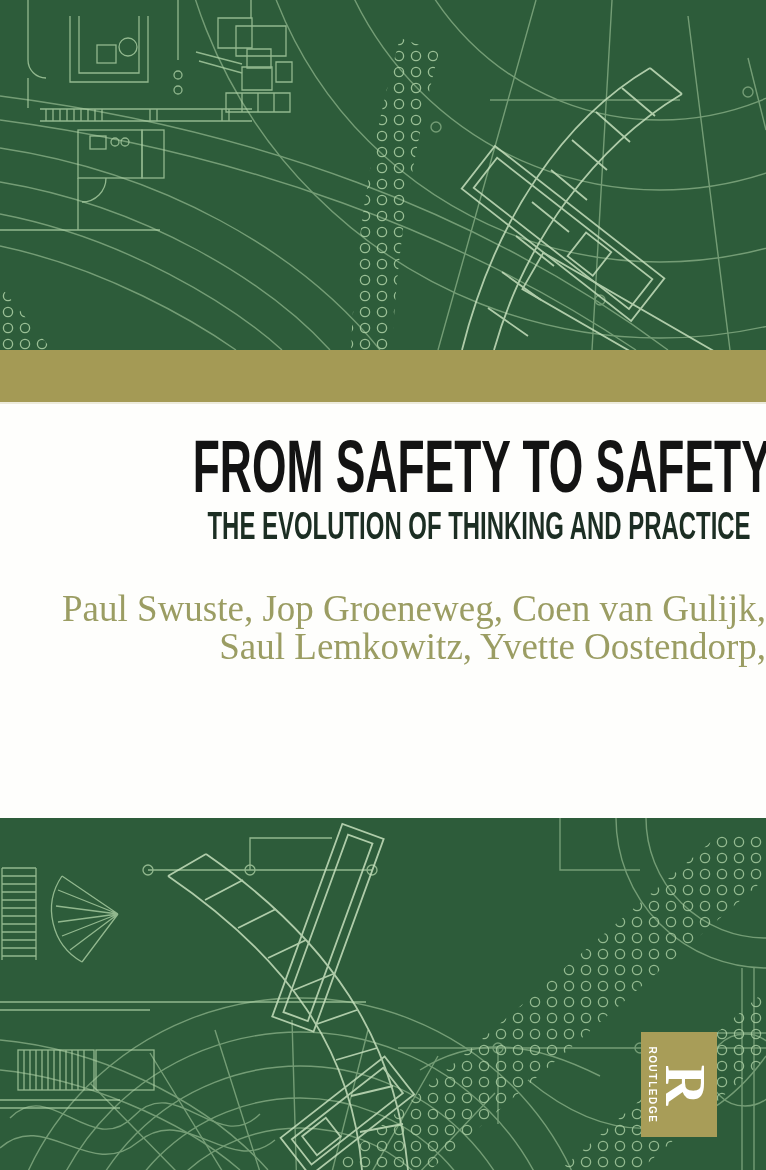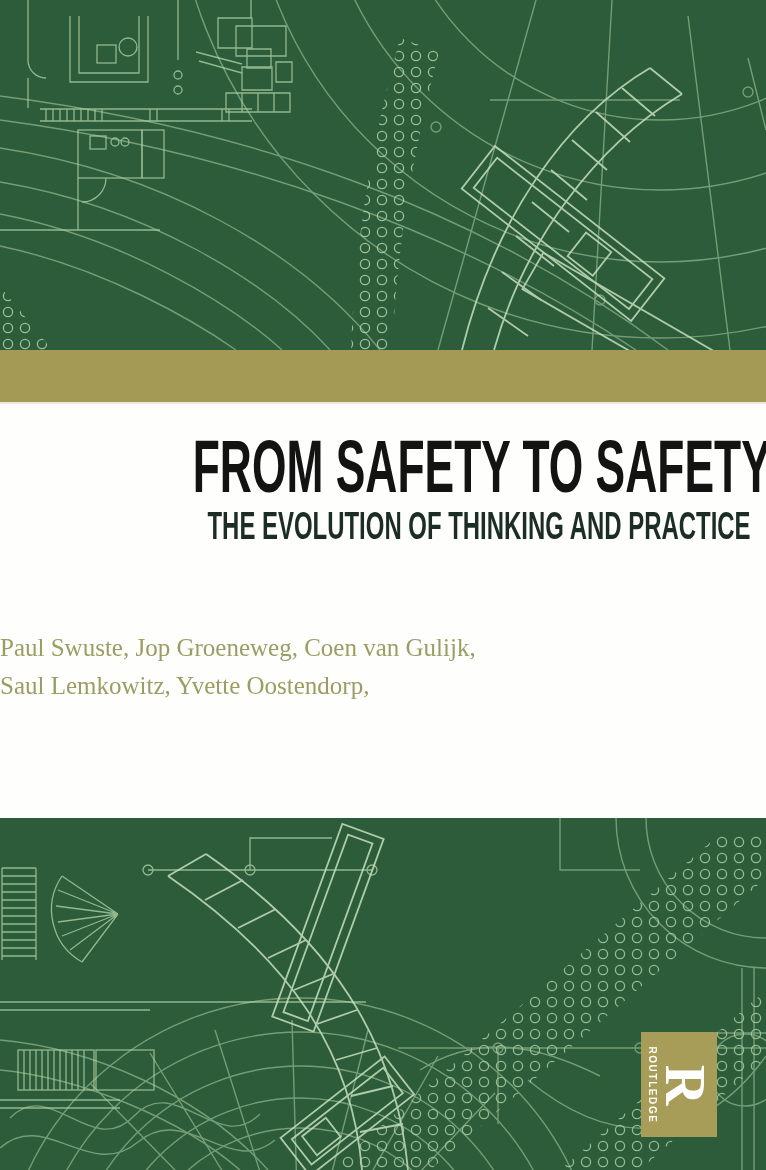--- a/index.html
+++ b/index.html
@@ -21,22 +21,22 @@
   .title-line {
     display:block; white-space:nowrap; font-weight:bold; font-size:74px; line-height:82px;
     color:#131313; transform:scaleX(0.60); transform-origin:50% 50%;
   }
   .subtitle-wrap { margin-top:-2px;margin-left:48px; }
   .subtitle-line {
     display:block; white-space:nowrap; font-weight:bold; font-size:38px; line-height:40px;
     color:#1c2e23; transform:scaleX(0.63); transform-origin:50% 50%;
   }
   .authors {
-    margin-top:83px; text-align:left;
-    font-family:"Liberation Serif", serif; font-size:25px; line-height:38px; color:#9b9d63;
+    margin-top:44px; text-align:right;
+    font-family:"Liberation Serif", serif; font-size:37px; line-height:38px; color:#9b9d63;
   }
   .author-line { display:block; }
   .logo {
     position:absolute; left:641px; top:214px; width:76px; height:105px;
     background:#a89d58; z-index:5;
   }
   .logo-inner {
     position:absolute; left:50%; top:50%; width:105px; height:76px;
     transform:translate(-50%,-50%) rotate(90deg);
     display:flex; flex-direction:column; align-items:center; justify-content:center;

